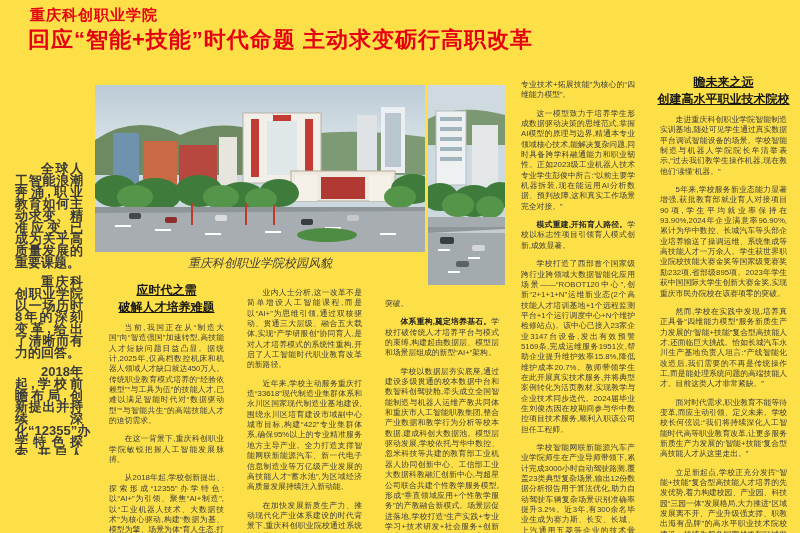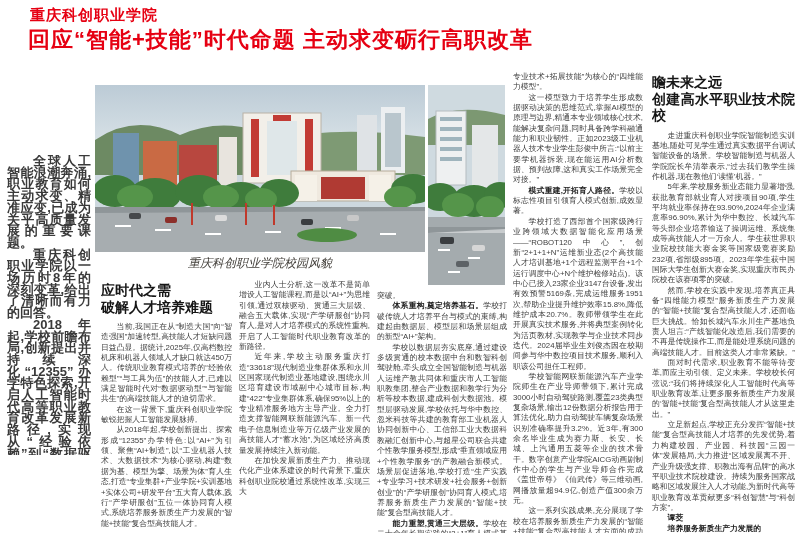--- a/index.html
+++ b/index.html
@@ -1,34 +1,34 @@
 <!DOCTYPE html>
 <html><head>
 <meta charset="utf-8">
 <style>
   html,body{margin:0;padding:0;}
   body{background:#888;font-family:"Liberation Sans",sans-serif;}
-  .page{position:relative;width:800px;height:533px;background:#ffffff;overflow:hidden;margin:0 auto;}
+  .page{position:relative;width:800px;height:533px;background:#fde047;overflow:hidden;margin:0 auto;}
   .kicker{position:absolute;left:30px;top:6px;font-size:15px;font-weight:bold;letter-spacing:1px;}
   .headline{position:absolute;left:28px;top:25px;width:764px;font-size:22px;font-weight:bold;letter-spacing:1px;white-space:nowrap;}
   .photo{position:absolute;overflow:hidden;background:#cdd8de;}
   .photo-main{left:95px;top:85px;width:330px;height:167px;}
   .photo-side{left:428px;top:85px;width:77px;height:200px;}
   .caption{position:absolute;left:95px;top:255px;width:330px;text-align:center;font-size:12px;color:#44413c;font-family:"DejaVu Serif",serif;font-style:italic;}
   .col{position:absolute;overflow:hidden;text-align:justify;color:#3d3d3d;}
   .lede{left:7px;top:155px;width:84px;height:300px;font-size:13px;line-height:11.7px;font-weight:bold;color:#3a3a3a;}
   .c1{left:101px;top:280px;width:131px;height:253px;}
   .c2{left:239px;top:280px;width:131px;height:253px;}
   .c3{left:377px;top:291px;width:130px;height:242px;}
   .c4{left:513px;top:72px;width:130px;height:461px;}
   .c5{left:652px;top:72px;width:143px;height:461px;}
   .c1,.c2,.c3,.c4,.c5{font-size:7.8px;line-height:10.35px;}
-  .t{margin:0;}
+  .t{margin:8px;}
   .ind{text-indent:2em;}
-  .sec-h{font-size:14px;line-height:16.5px;font-weight:bold;color:#161616;margin:2px 0 7px 0;text-indent:0;}
+  .sec-h{font-size:12px;line-height:16.5px;font-weight:bold;text-align:center;color:#161616;margin:2px 0 7px 0;text-indent:0;text-decoration:underline;}
   .sec-h.mid{margin-top:9px;}
   .by{font-weight:bold;color:#222;}
   .lead-b{font-weight:bold;color:#222;}
   .red{color:#e60012;}
 </style>
 </head>
 <body>
 
 <div class="page">
 

